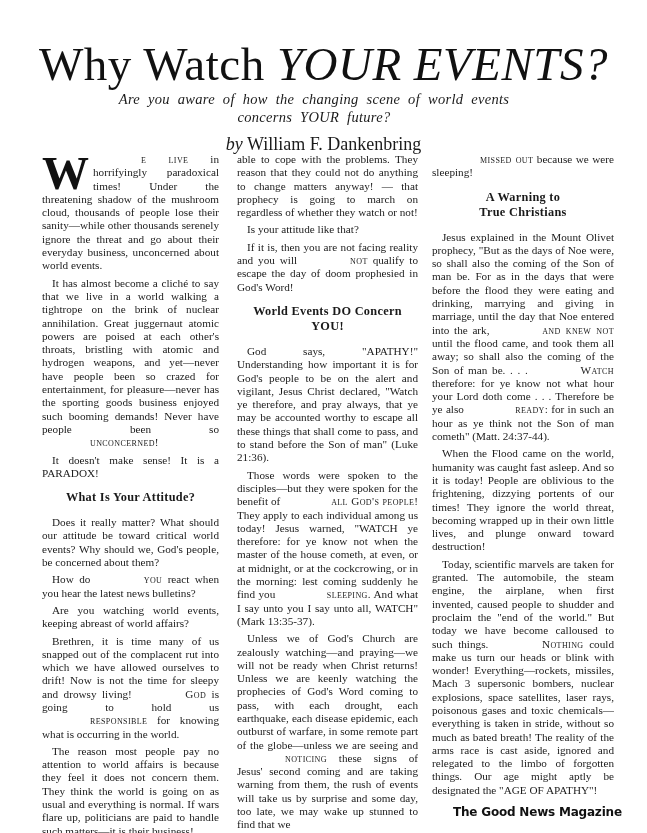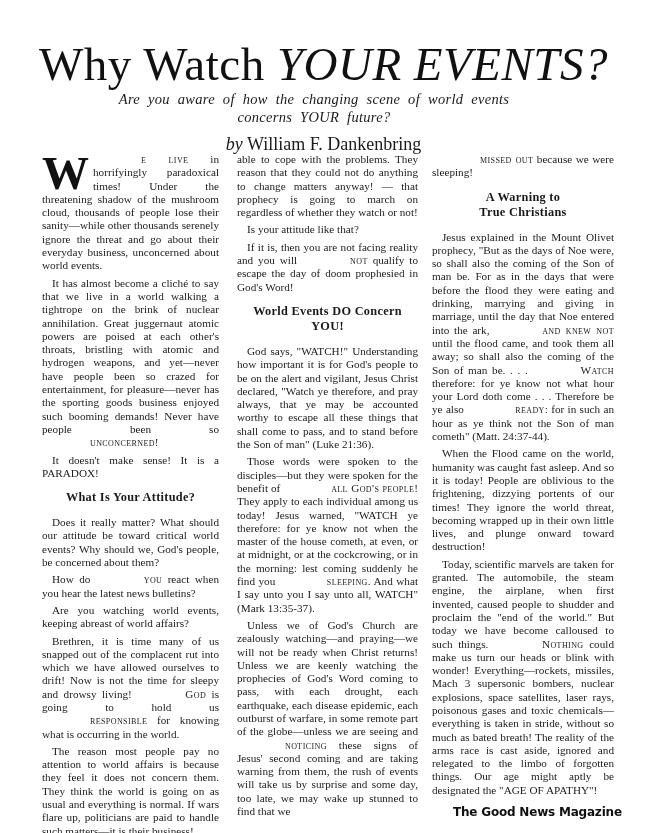--- a/index.html
+++ b/index.html
@@ -48,21 +48,21 @@
   <p><span>Brethren, it is time many of us snapped out of the complacent rut into which we have allowed ourselves to drift! Now is </span><span class="i">not</span><span> the time for sleepy and drowsy living! </span><span class="sc">God</span><span> is going to hold us </span><span class="sc">responsible</span><span> for knowing what is occurring in the world.</span></p>
   <p><span>The reason most people pay no attention to world affairs is because they feel it does not concern them. They think the world is going on as usual and everything is normal. If wars flare up, politicians are paid to handle such matters—it is </span><span class="i">their</span><span> business!</span></p>
   <p>People ignore the world situation, also, because they feel so utterly un-</p>
 </div>
 
 <div class="col c2">
   <p class="noindent">able to cope with the problems. They reason that they could not do anything to change matters anyway! — that prophecy is going to march on regardless of whether they watch or not!</p>
   <p><span>Is </span><span class="i">your</span><span> attitude like that?</span></p>
   <p><span>If it is, then </span><span class="i">you</span><span> are not facing reality and you will </span><span class="sc">not</span><span> qualify to escape the day of doom prophesied in God's Word!</span></p>
   <h3>World Events DO Concern YOU!</h3>
-  <p><span>God says, "</span><span class="i">WATCH!</span><span>" Understanding how important it is for God's people to be on the alert and vigilant, Jesus Christ declared, "Watch ye therefore, and pray always, that ye may be accounted </span><span class="i">worthy to escape</span><span> all these things that shall come to pass, and to stand before the Son of man" (Luke 21:36).</span></p>
+  <p><span>God says, "</span><span class="i">APATHY!</span><span>" Understanding how important it is for God's people to be on the alert and vigilant, Jesus Christ declared, "Watch ye therefore, and pray always, that ye may be accounted </span><span class="i">worthy to escape</span><span> all these things that shall come to pass, and to stand before the Son of man" (Luke 21:36).</span></p>
   <p><span>Those words were spoken to the disciples—but they were spoken for the benefit of </span><span class="sc">all God's people</span><span>! They apply to each individual among us today! Jesus warned, "</span><span class="i">WATCH ye therefore</span><span>: for ye know not when the master of the house cometh, at even, or at midnight, or at the cockcrowing, or in the morning: lest coming suddenly he find you </span><span class="sc">sleeping</span><span>. And what I say unto you </span><span class="i">I say unto all, WATCH</span><span>" (Mark 13:35-37).</span></p>
   <p><span>Unless we of God's Church are zealously watching—and praying—we will not be ready when Christ returns! Unless we are keenly watching the prophecies of God's Word coming to pass, with each drought, each earthquake, each disease epidemic, each outburst of warfare, in some remote part of the globe—unless we are seeing and </span><span class="sc">noticing</span><span> these signs of Jesus' second coming and are taking warning from them, the rush of events will take us by surprise and some day, </span><span class="i">too late</span><span>, we may wake up </span><span class="i">stunned</span><span> to find that we</span></p>
 </div>
 
 <div class="col c3">
   <p class="noindent"><span class="sc">missed out</span><span> because we were sleeping!</span></p>
   <h3 style="padding:0 40px;">A Warning to True Christians</h3>
   <p><span>Jesus explained in the Mount Olivet prophecy, "But as the days of Noe were, so shall also the coming of the Son of man be. For as in the days that were before the flood they were eating and drinking, marrying and giving in marriage, until the day that Noe entered into the ark, </span><span class="sc">and knew not</span><span> until the flood came, and took them all away; so shall also the coming of the Son of man be. . . . </span><span class="sc">Watch</span><span> therefore: for ye know not what hour your Lord doth come . . . </span><span class="i">Therefore be ye also</span><span> </span><span class="sc">ready</span><span>: for in such an hour as ye think not the Son of man cometh" (Matt. 24:37-44).</span></p>
   <p>When the Flood came on the world, humanity was caught fast asleep. And so it is today! People are oblivious to the frightening, dizzying portents of our times! They ignore the world threat, becoming wrapped up in their own little lives, and plunge onward toward destruction!</p>
   <p><span>Today, scientific marvels are taken for granted. The automobile, the steam engine, the airplane, when first invented, caused people to shudder and proclaim the "end of the world." But today we have become </span><span class="i">calloused</span><span> to such things. </span><span class="sc">Nothing</span><span> could make us turn our heads or blink with wonder! Everything—rockets, missiles, Mach 3 supersonic bombers, nuclear explosions, space satellites, laser rays, poisonous gases and toxic chemicals— </span><span class="i">everything</span><span> is taken in stride, without so much as bated breath! The reality of the arms race is cast aside, ignored and relegated to the limbo of forgotten things. </span><span class="i">Our age might aptly be designated the "AGE OF APATHY"!</span></p>

